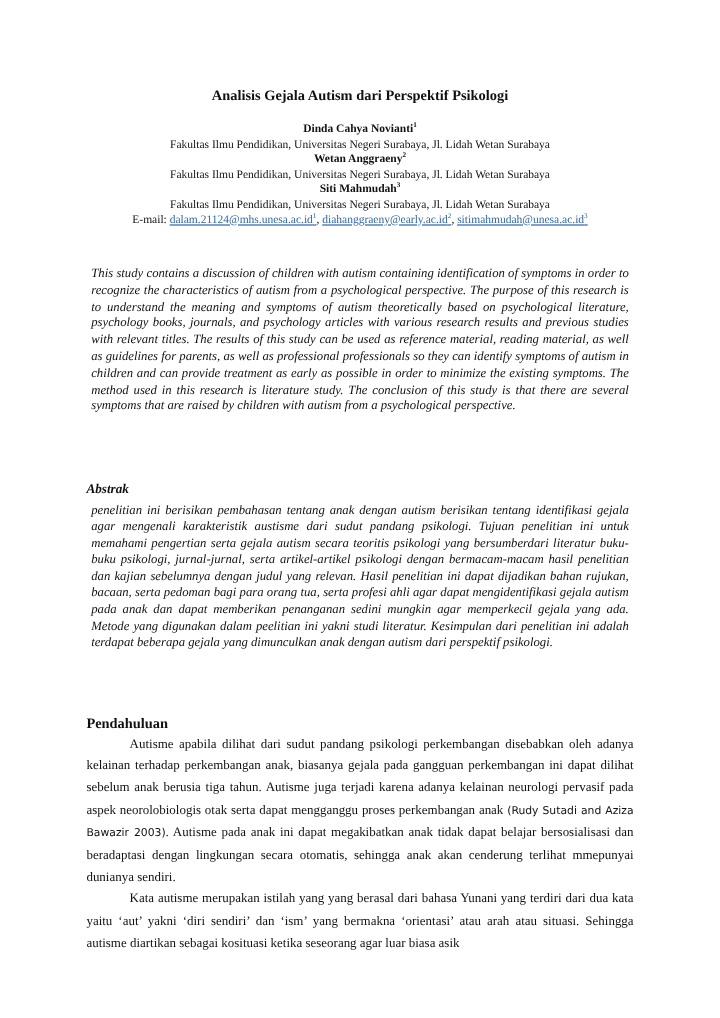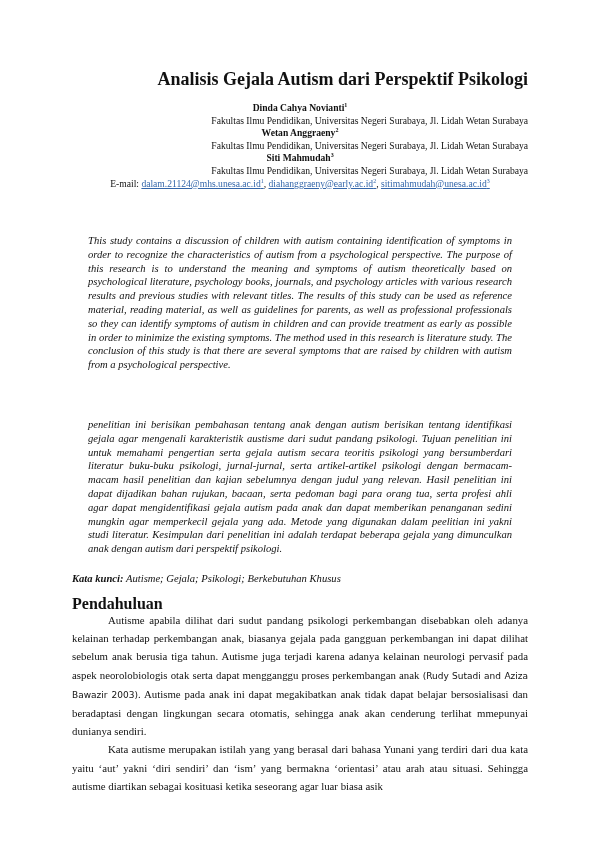--- a/index.html
+++ b/index.html
@@ -19,42 +19,41 @@
       position: absolute;
       left: 72px;
       top: 0;
       width: 456px;
     }
     .title {
       position: absolute;
       top: 71px;
       left: 0;
       width: 456px;
-      text-align: right;
+      text-align: center;
       font-weight: bold;
-      font-size: 18px;
+      font-size: 12px;
       line-height: 16px;
       margin: 0;
     }
     .authors {
       position: absolute;
       top: 102px;
       left: 0;
       width: 456px;
       text-align: center;
       font-size: 9.6px;
       line-height: 12.6px;
     }
     .author-name {
       font-weight: bold;
       display: block;
     }
     .author-affil {
       display: block;
-      text-align: right;
     }
     .email-line {
       display: block;
     }
     .email-link {
       color: #3366aa;
       text-decoration: underline;
     }
     sup {
       font-size: 6px;
@@ -70,34 +69,34 @@
       font-style: italic;
       font-size: 11px;
       line-height: 13px;
       margin: 0;
     }
     .abs-body {
       font-style: italic;
       font-size: 10.6px;
       line-height: 13.8px;
       text-align: justify;
-      margin: 16px;
+      margin: 4px;
     }
     .kw {
       font-size: 10.6px;
       line-height: 13.8px;
       font-style: italic;
       margin: 0;
     }
     .kw-label {
       font-weight: bold;
     }
     .intro-head {
       font-weight: bold;
-      font-size: 16px;
+      font-size: 12px;
       line-height: 15px;
       margin: 0;
     }
     .intro-p {
       font-size: 10.8px;
       line-height: 18.2px;
       text-align: justify;
       text-indent: 36px;
       margin: 0;
     }
@@ -121,22 +120,22 @@
     <span class="author-name"><span>Siti Mahmudah</span><sup>3</sup></span>
     <span class="author-affil">Fakultas Ilmu Pendidikan, Universitas Negeri Surabaya, Jl. Lidah Wetan Surabaya</span>
     <span class="email-line"><span>E-mail: </span><a class="email-link"><span>dalam.21124@mhs.unesa.ac.id</span><sup>1</sup></a><span>, </span><a class="email-link"><span>diahanggraeny@early.ac.id</span><sup>2</sup></a><span>, </span><a class="email-link"><span>sitimahmudah@unesa.ac.id</span><sup>3</sup></a></span>
   </div>
 
   <div class="section" style="top:218px;">
     <p class="abs-body">This study contains a discussion of children with autism containing identification of symptoms in order to recognize the characteristics of autism from a psychological perspective. The purpose of this research is to understand the meaning and symptoms of autism theoretically based on psychological literature, psychology books, journals, and psychology articles with various research results and previous studies with relevant titles. The results of this study can be used as reference material, reading material, as well as guidelines for parents, as well as professional professionals so they can identify symptoms of autism in children and can provide treatment as early as possible in order to minimize the existing symptoms. The method used in this research is literature study. The conclusion of this study is that there are several symptoms that are raised by children with autism from a psychological perspective.</p>
   </div>
 
   <div class="section" style="top:402px;">
+    <p class="abs-head">Abstrak</p>
     <p class="abs-body">penelitian ini berisikan pembahasan tentang anak dengan autism berisikan tentang identifikasi gejala agar mengenali karakteristik austisme dari sudut pandang psikologi. Tujuan penelitian ini untuk memahami pengertian serta gejala autism secara teoritis psikologi yang bersumberdari literatur buku-buku psikologi, jurnal-jurnal, serta artikel-artikel psikologi dengan bermacam-macam hasil penelitian dan kajian sebelumnya dengan judul yang relevan. Hasil penelitian ini dapat dijadikan bahan rujukan, bacaan, serta pedoman bagi para orang tua, serta profesi ahli agar dapat mengidentifikasi gejala autism pada anak dan dapat memberikan penanganan sedini mungkin agar memperkecil gejala yang ada. Metode yang digunakan dalam peelitian ini yakni studi literatur. Kesimpulan dari penelitian ini adalah terdapat beberapa gejala yang dimunculkan anak dengan autism dari perspektif psikologi.</p>
-    <p class="kw"><span class="kw-label">Kata kunci:</span><span> Autisme; Gejala; Psikologi; Berkebutuhan Khusus</span></p>
   </div>
 
   <div class="section" style="top:596px;">
     <p class="intro-head">Pendahuluan</p>
     <p class="intro-p"><span>Autisme apabila dilihat dari sudut pandang psikologi perkembangan disebabkan oleh adanya kelainan terhadap perkembangan anak, biasanya gejala pada gangguan perkembangan ini dapat dilihat sebelum anak berusia tiga tahun. Autisme juga terjadi karena adanya kelainan neurologi pervasif pada aspek neorolobiologis otak serta dapat mengganggu proses perkembangan anak </span><span class="cite">(Rudy Sutadi and Aziza Bawazir 2003)</span><span>. Autisme pada anak ini dapat megakibatkan anak tidak dapat belajar bersosialisasi dan beradaptasi dengan lingkungan secara otomatis, sehingga anak akan cenderung terlihat mmepunyai dunianya sendiri.</span></p>
     <p class="intro-p">Kata autisme merupakan istilah yang yang berasal dari bahasa Yunani yang terdiri dari dua kata yaitu ‘aut’ yakni ‘diri sendiri’ dan ‘ism’ yang bermakna ‘orientasi’ atau arah atau situasi. Sehingga autisme diartikan sebagai kosituasi ketika seseorang agar luar biasa asik</p>
   </div>
 
 </div>
 

